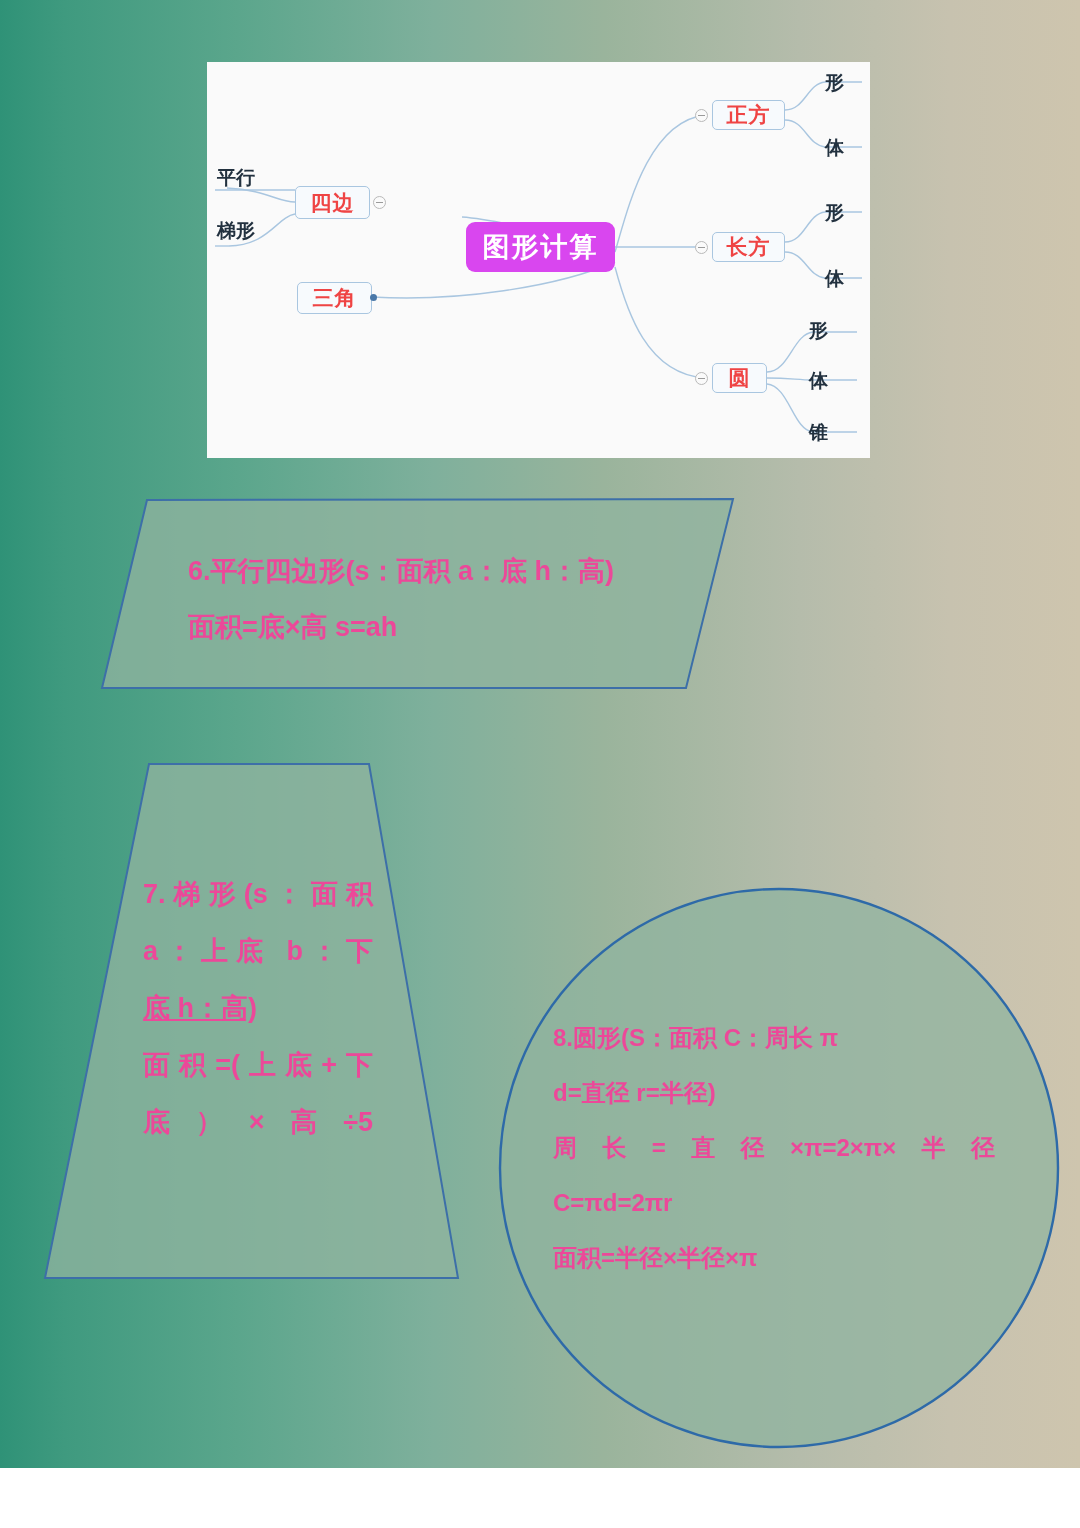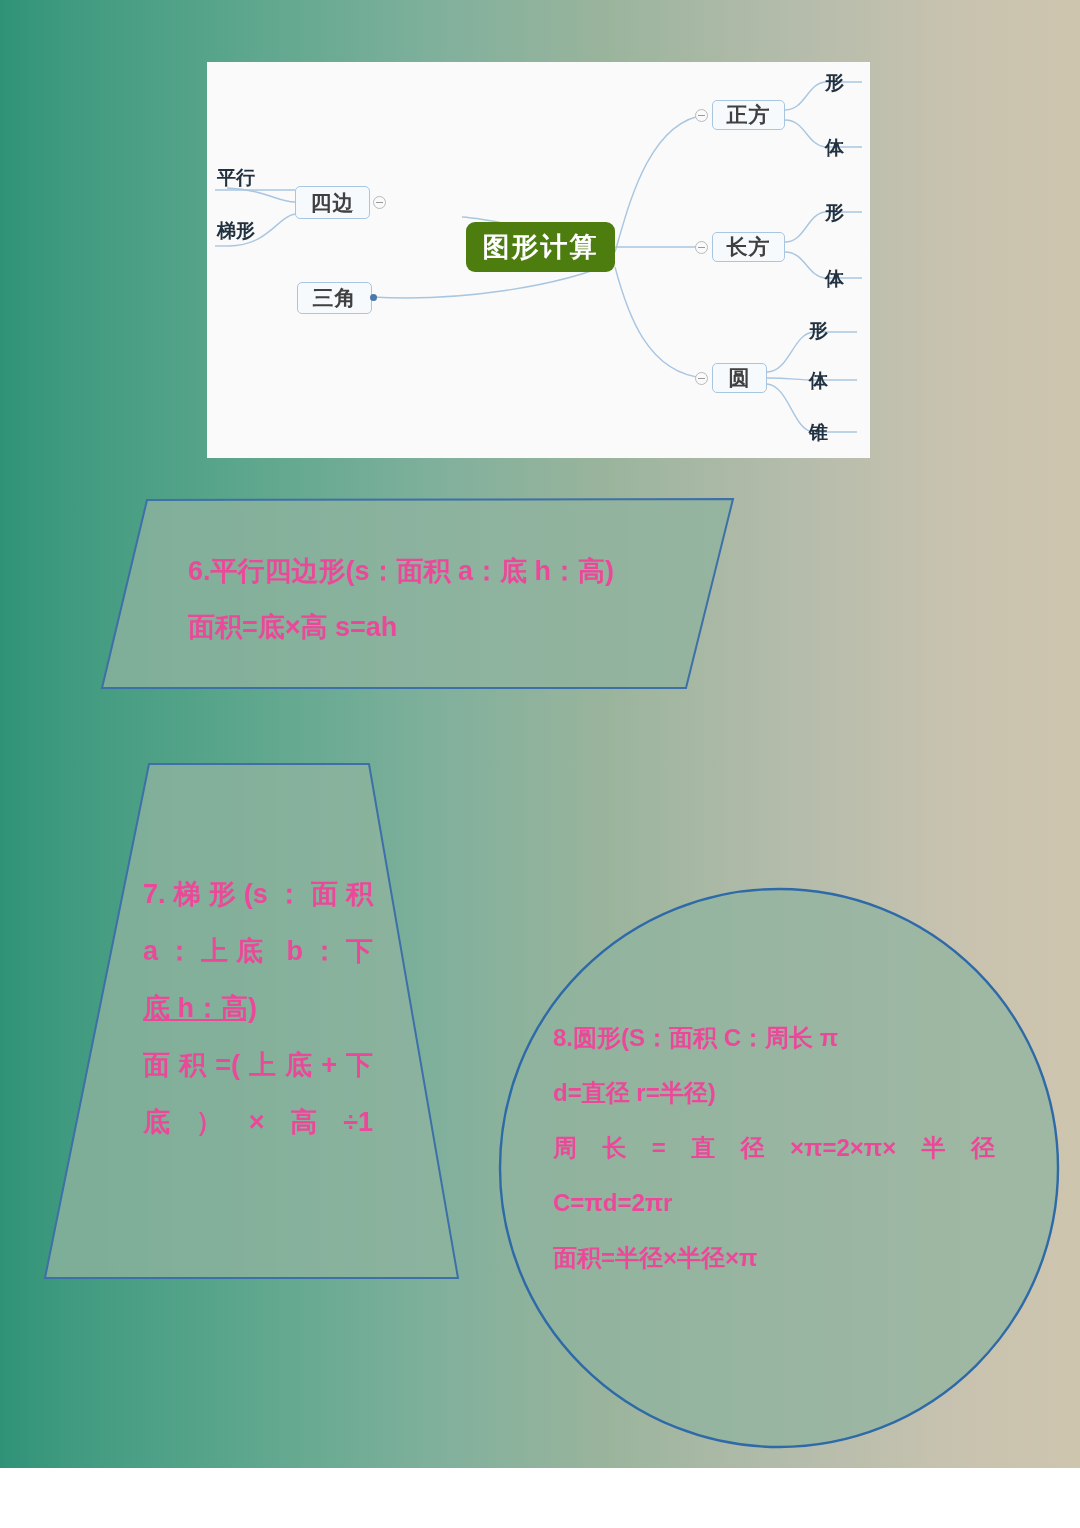--- a/index.html
+++ b/index.html
@@ -51,33 +51,33 @@
     left: 0; top: 0;
     width: 663px;
     height: 396px;
   }
   .mm-node {
     position: absolute;
     box-sizing: border-box;
     background: #f7fafd;
     border: 1px solid #a9c6e0;
     border-radius: 5px;
-    color: #404040;
+    color: #ef4444;
     font-size: 21px;
     font-weight: 700;
     letter-spacing: 1px;
     display: flex;
     align-items: center;
     justify-content: center;
     white-space: nowrap;
   }
   .mm-center {
     position: absolute;
     box-sizing: border-box;
-    background: #4d7c0f;
+    background: #d946ef;
     border-radius: 9px;
     color: #ffffff;
     font-size: 27px;
     font-weight: 600;
     letter-spacing: 2px;
     display: flex;
     align-items: center;
     justify-content: center;
     white-space: nowrap;
   }
@@ -286,21 +286,21 @@
   <div class="formula-text" id="para-text">
     <div>6.平行四边形(s：面积 a：底 h：高)</div>
     <div>面积=底×高   s=ah</div>
   </div>
 
   <div class="formula-text" id="trap-text">
     <span class="jline">7.梯形(s：面积</span>
     <span class="jline">a：上底  b：下</span>
     <span class="nline">底  h：高)</span>
     <span class="jline">面积=(上底+下</span>
-    <span class="jline">底）×高÷1</span>
+    <span class="jline">底）×高÷5</span>
   </div>
 
   <div class="formula-text" id="circ-text">
     <span class="nline">8.圆形(S：面积  C：周长  π</span>
     <span class="nline">d=直径  r=半径)</span>
     <span class="jline">周长=直径×π=2×π×半径</span>
     <span class="nline">C=πd=2πr</span>
     <span class="nline">面积=半径×半径×π</span>
   </div>
 

